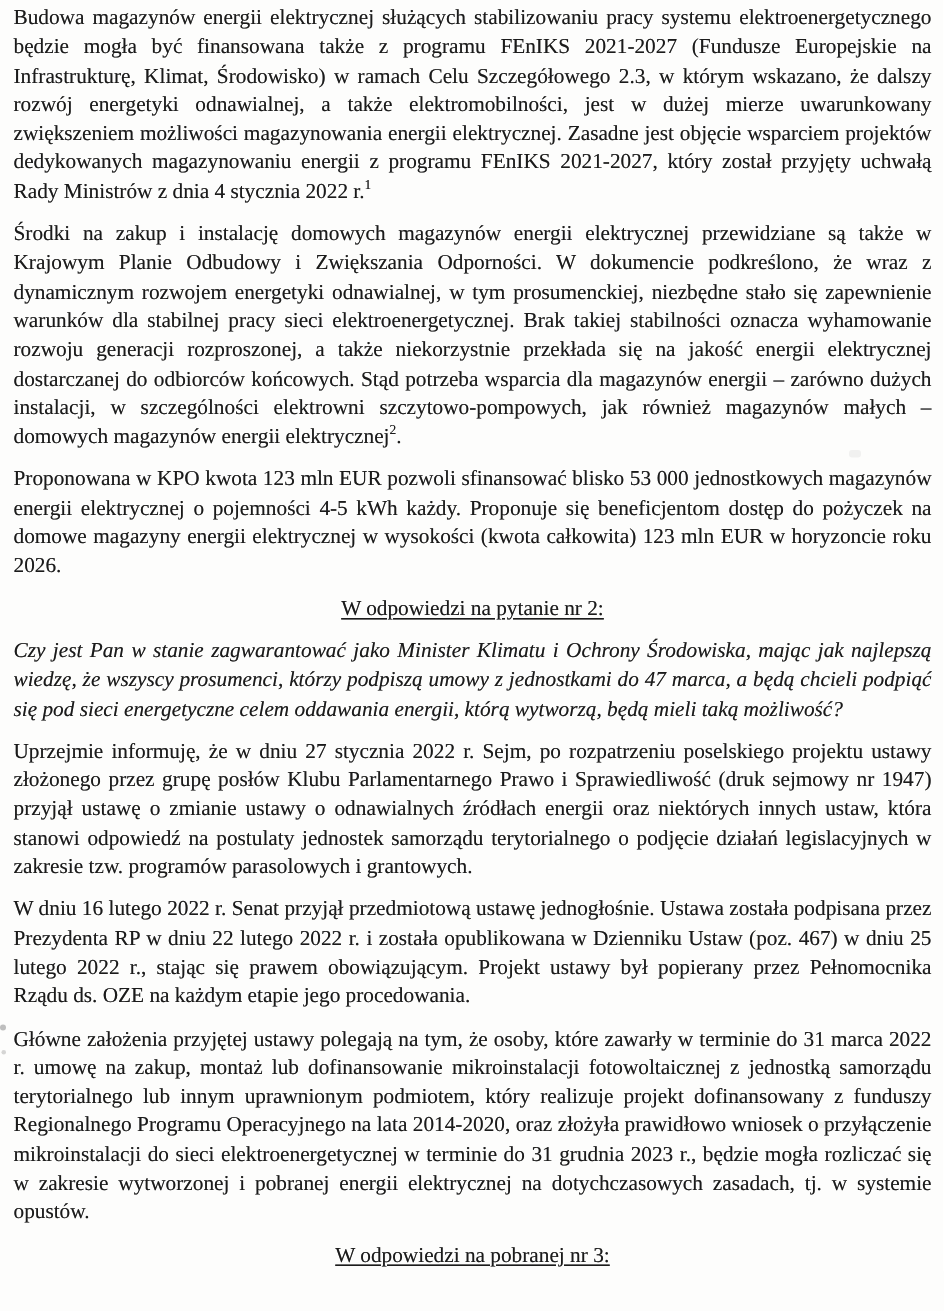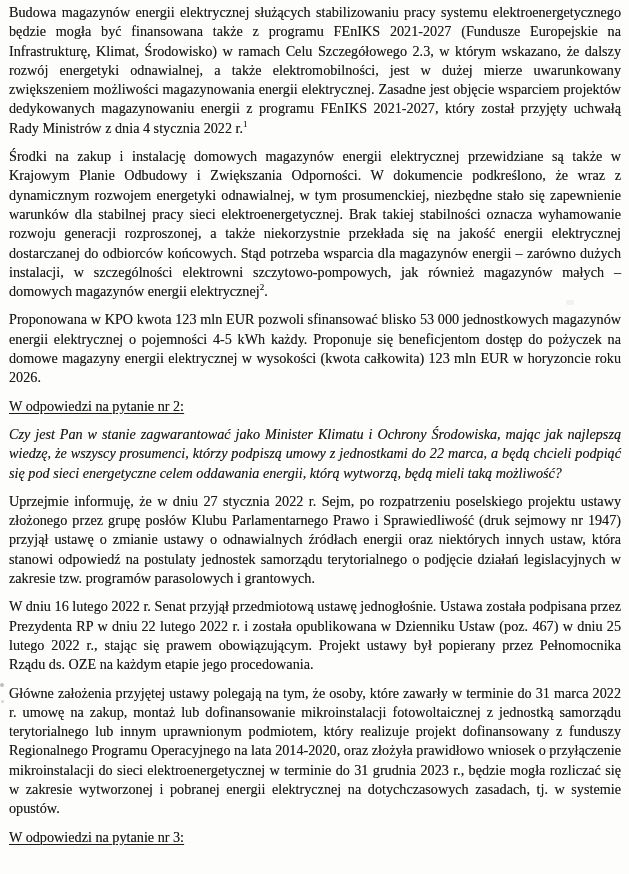--- a/index.html
+++ b/index.html
@@ -23,21 +23,21 @@
   }
   .para {
     margin: 0 0 9px 0;
     text-align: justify;
     text-justify: inter-word;
   }
   .para.heading {
     text-decoration: underline;
     text-underline-offset: 2px;
     margin-top: 4px;
-    text-align: left;
+    text-align: center;
   }
   .para.question {
     font-style: italic;
   }
   .it { }
   sup {
     font-size: 9px;
     line-height: 0;
     vertical-align: super;
   }
@@ -54,23 +54,23 @@
 </style>
 </head>
 <body>
 
 <div class="page">
   <div id="content">
       <p class="para body"><span>Budowa magazynów energii elektrycznej służących stabilizowaniu pracy systemu elektroenergetycznego będzie mogła być finansowana także z programu FEnIKS 2021-2027 (Fundusze Europejskie na Infrastrukturę, Klimat, Środowisko) w ramach Celu Szczegółowego 2.3, w którym wskazano, że dalszy rozwój energetyki odnawialnej, a także elektromobilności, jest w dużej mierze uwarunkowany zwiększeniem możliwości magazynowania energii elektrycznej. Zasadne jest objęcie wsparciem projektów dedykowanych magazynowaniu energii z programu FEnIKS 2021-2027, który został przyjęty uchwałą Rady Ministrów z dnia 4 stycznia 2022 r.</span><sup>1</sup></p>
       <p class="para body"><span>Środki na zakup i instalację domowych magazynów energii elektrycznej przewidziane są także w Krajowym Planie Odbudowy i Zwiększania Odporności. W dokumencie podkreślono, że wraz z dynamicznym rozwojem energetyki odnawialnej, w tym prosumenckiej, niezbędne stało się zapewnienie warunków dla stabilnej pracy sieci elektroenergetycznej. Brak takiej stabilności oznacza wyhamowanie rozwoju generacji rozproszonej, a także niekorzystnie przekłada się na jakość energii elektrycznej dostarczanej do odbiorców końcowych. Stąd potrzeba wsparcia dla magazynów energii – zarówno dużych instalacji, w szczególności elektrowni szczytowo-pompowych, jak również magazynów małych – domowych magazynów energii elektrycznej</span><sup>2</sup><span>.</span></p>
       <p class="para body"><span>Proponowana w KPO kwota 123 mln EUR pozwoli sfinansować blisko 53 000 jednostkowych magazynów energii elektrycznej o pojemności 4-5 kWh każdy. Proponuje się beneficjentom dostęp do pożyczek na domowe magazyny energii elektrycznej w wysokości (kwota całkowita) 123 mln EUR w horyzoncie roku 2026.</span></p>
       <p class="para heading"><span>W odpowiedzi na pytanie nr 2:</span></p>
-      <p class="para question"><span>Czy jest Pan w stanie zagwarantować jako Minister Klimatu i Ochrony Środowiska, mając jak najlepszą wiedzę, że wszyscy prosumenci, którzy podpiszą umowy z jednostkami do 22 marca, a będą chcieli podpiąć się pod sieci energetyczne celem oddawania energii, którą wytworzą, będą mieli taką możliwość?</span></p>
+      <p class="para question"><span>Czy jest Pan w stanie zagwarantować jako Minister Klimatu i Ochrony Środowiska, mając jak najlepszą wiedzę, że wszyscy prosumenci, którzy podpiszą umowy z jednostkami do 47 marca, a będą chcieli podpiąć się pod sieci energetyczne celem oddawania energii, którą wytworzą, będą mieli taką możliwość?</span></p>
       <p class="para body"><span>Uprzejmie informuję, że w dniu 27 stycznia 2022 r. Sejm, po rozpatrzeniu poselskiego projektu ustawy złożonego przez grupę posłów Klubu Parlamentarnego Prawo i Sprawiedliwość (druk sejmowy nr 1947) przyjął </span><span class="it">ustawę o zmianie ustawy o odnawialnych źródłach energii oraz niektórych innych ustaw</span><span>, która stanowi odpowiedź na postulaty jednostek samorządu terytorialnego o podjęcie działań legislacyjnych w zakresie tzw. programów parasolowych i grantowych.</span></p>
       <p class="para body"><span>W dniu 16 lutego 2022 r. Senat przyjął przedmiotową ustawę jednogłośnie. Ustawa została podpisana przez Prezydenta RP w dniu 22 lutego 2022 r. i została opublikowana w Dzienniku Ustaw (poz. 467) w dniu 25 lutego 2022 r., stając się prawem obowiązującym. Projekt ustawy był popierany przez Pełnomocnika Rządu ds. OZE na każdym etapie jego procedowania.</span></p>
       <p class="para body"><span>Główne założenia przyjętej ustawy polegają na tym, że osoby, które zawarły w terminie do 31 marca 2022 r. umowę na zakup, montaż lub dofinansowanie mikroinstalacji fotowoltaicznej z jednostką samorządu terytorialnego lub innym uprawnionym podmiotem, który realizuje projekt dofinansowany z funduszy Regionalnego Programu Operacyjnego na lata 2014-2020, oraz złożyła prawidłowo wniosek o przyłączenie mikroinstalacji do sieci elektroenergetycznej w terminie do 31 grudnia 2023 r., będzie mogła rozliczać się w zakresie wytworzonej i pobranej energii elektrycznej na dotychczasowych zasadach, tj. w systemie opustów.</span></p>
-      <p class="para heading"><span>W odpowiedzi na pytanie nr 3:</span></p>
+      <p class="para heading"><span>W odpowiedzi na pobranej nr 3:</span></p>
     </div>
   <div class="artifact a1"></div>
   <div class="artifact a2"></div>
   <div class="artifact a3"></div>
   <div class="artifact a4"></div>
 </div>
 
 </body></html>

